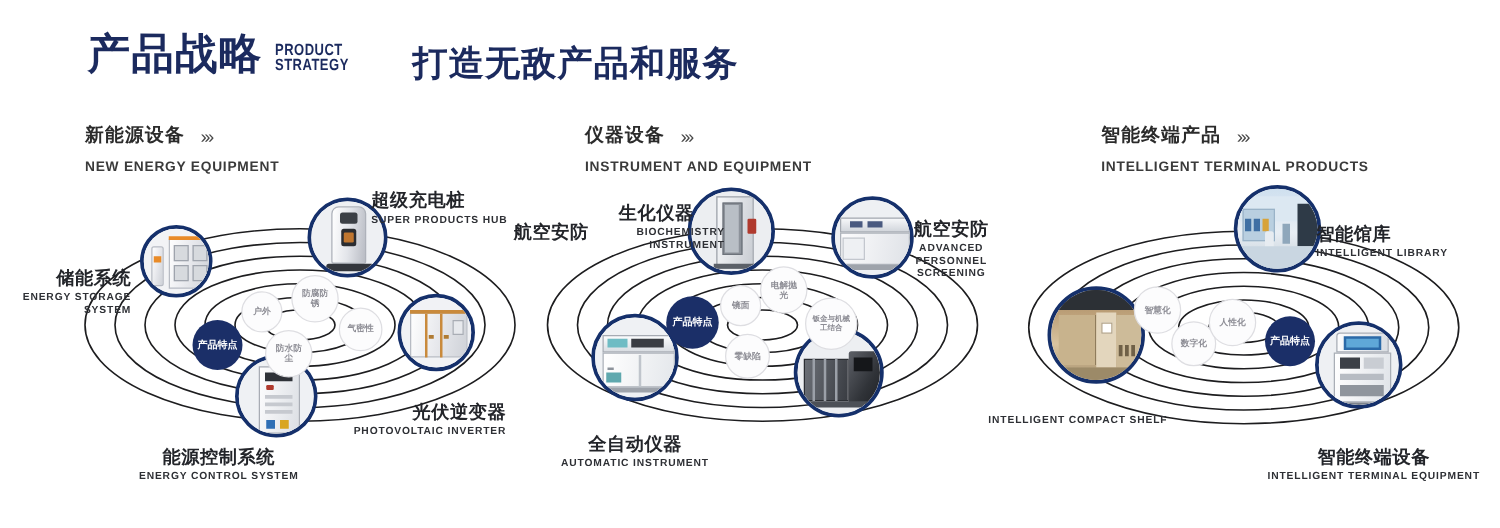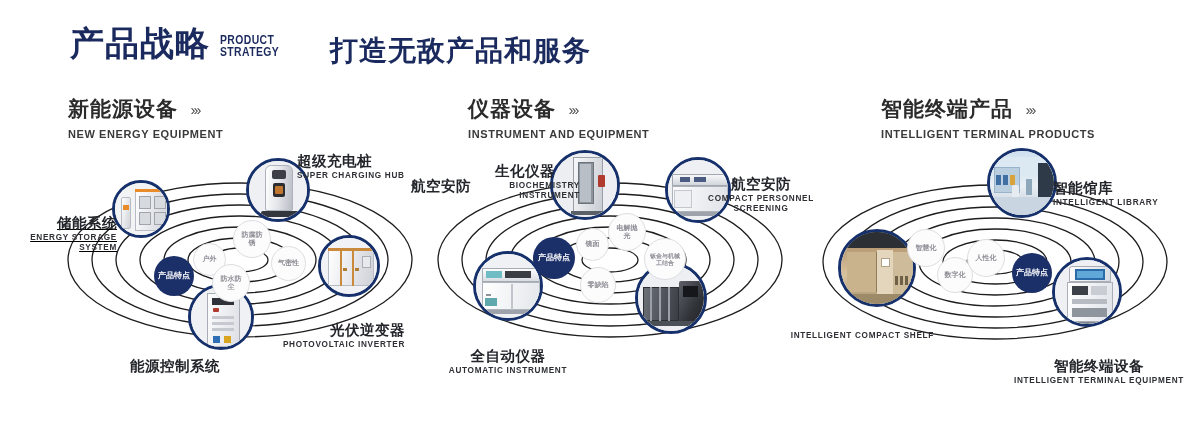--- a/index.html
+++ b/index.html
@@ -26,21 +26,21 @@
   }
   .hdr-sub {
     position: absolute; left: 330px; top: 32px;
     font-size: 28px; font-weight: 700; color: #1b2a5e;
     letter-spacing: 1px; font-family: "DejaVu Sans", sans-serif;
   }
 
   
   .sec-title { position: absolute; }
   .sec-title .cn {
-    font-size: 21px; font-weight: 700; color: #2b2b2b;
+    font-size: 15px; font-weight: 700; color: #2b2b2b;
     letter-spacing: 1px; line-height: 26px;
     font-family: Liberation Serif, serif; display:inline-block; vertical-align: middle;
   }
   .sec-title .arrows {
     display: inline-block; vertical-align: middle;
     margin-left: 8px; color: #4a4a4a; font-size: 15px; letter-spacing: -2px;
   }
   .sec-title .en {
     font-size: 11px; font-weight: 600; color: #3a3a3a;
     letter-spacing: .6px; margin-top: 6px;
@@ -178,51 +178,52 @@
         <div class="ph" style="left:21px; top:35px; width:22px; height:3px; background:#c6c9cf;"></div>
         <div class="ph" style="left:21px; top:41px; width:22px; height:3px; background:#c6c9cf;"></div>
         <div class="ph" style="left:22px; top:49px; width:7px; height:7px; background:#2f6fb5;"></div>
         <div class="ph" style="left:33px; top:49px; width:7px; height:7px; background:#d9a520;"></div>
       </div>
     </div>
 
     <div class="feat core" style="left:94px; top:96px;  width:40px; height:40px;">
       <span>产品特点</span>
     </div>
-    <div class="feat" style="left:133px; top:83px; width:33px; height:33px;">
+    <div class="feat" style="left:133px; top:73px; width:33px; height:33px;">
       <span>户外</span>
     </div>
     <div class="feat" style="left:173px; top:60px; width:38px; height:38px;">
       <span style="width:24px;">防腐防锈</span>
     </div>
     <div class="feat" style="left:152px; top:104px; width:38px; height:38px;">
       <span style="width:24px;">防水防尘</span>
     </div>
     <div class="feat" style="left:211px; top:86px; width:35px; height:35px;">
       <span>气密性</span>
     </div>
   </div>
 
-  <div class="lbl r w" style="left:12px; top:215px; width:105px;text-decoration:underline;">
+  <div class="lbl r w" style="left:0px; top:215px; width:105px;">
     <div class="cn">储能系统</div>
     <div class="en">ENERGY STORAGE SYSTEM</div>
   </div>
 
   <div class="lbl" style="left:297px; top:153px;">
     <div class="cn">超级充电桩</div>
-    <div class="en">SUPER CHARGING HUB</div>
+    <div class="en">SUPER PRODUCTS HUB</div>
   </div>
 
   <div class="lbl r" style="left:190px; top:322px; width:215px;">
     <div class="cn">光伏逆变器</div>
     <div class="en">PHOTOVOLTAIC INVERTER</div>
   </div>
 
   <div class="lbl c" style="left:60px; top:358px; width:230px;">
     <div class="cn">能源控制系统</div>
+    <div class="en">ENERGY CONTROL SYSTEM</div>
   </div>
 
   <div class="diagram" style="left:430px; top:165px; width:360px; height:200px;">
 
     <svg class="rings" width="360" height="200" viewBox="0 0 360 200">
       <g fill="none" stroke="#1d1d1f" stroke-width="1.3">
         <ellipse cx="180" cy="95" rx="28" ry="12"></ellipse>
         <ellipse cx="180" cy="95" rx="52" ry="22"></ellipse>
         <ellipse cx="180" cy="95" rx="76" ry="33"></ellipse>
         <ellipse cx="180" cy="95" rx="100" ry="44"></ellipse>
@@ -299,21 +300,21 @@
     <div class="cn">航空安防</div>
   </div>
 
   <div class="lbl c w" style="left:470px; top:163px; width:110px;">
     <div class="cn">生化仪器</div>
     <div class="en" style="text-align:right;">BIOCHEMISTRY INSTRUMENT</div>
   </div>
 
   <div class="lbl c w" style="left:706px; top:176px; width:110px;">
     <div class="cn">航空安防</div>
-    <div class="en" style="white-space:normal; text-align:center;">COMPACT PERSONNEL SCREENING</div>
+    <div class="en" style="white-space:normal; text-align:center;">ADVANCED PERSONNEL SCREENING</div>
   </div>
 
   <div class="lbl c" style="left:408px; top:348px; width:200px;">
     <div class="cn">全自动仪器</div>
     <div class="en">AUTOMATIC INSTRUMENT</div>
   </div>
 
 
   <div class="diagram" style="left:815px; top:165px; width:360px; height:200px;">
 

